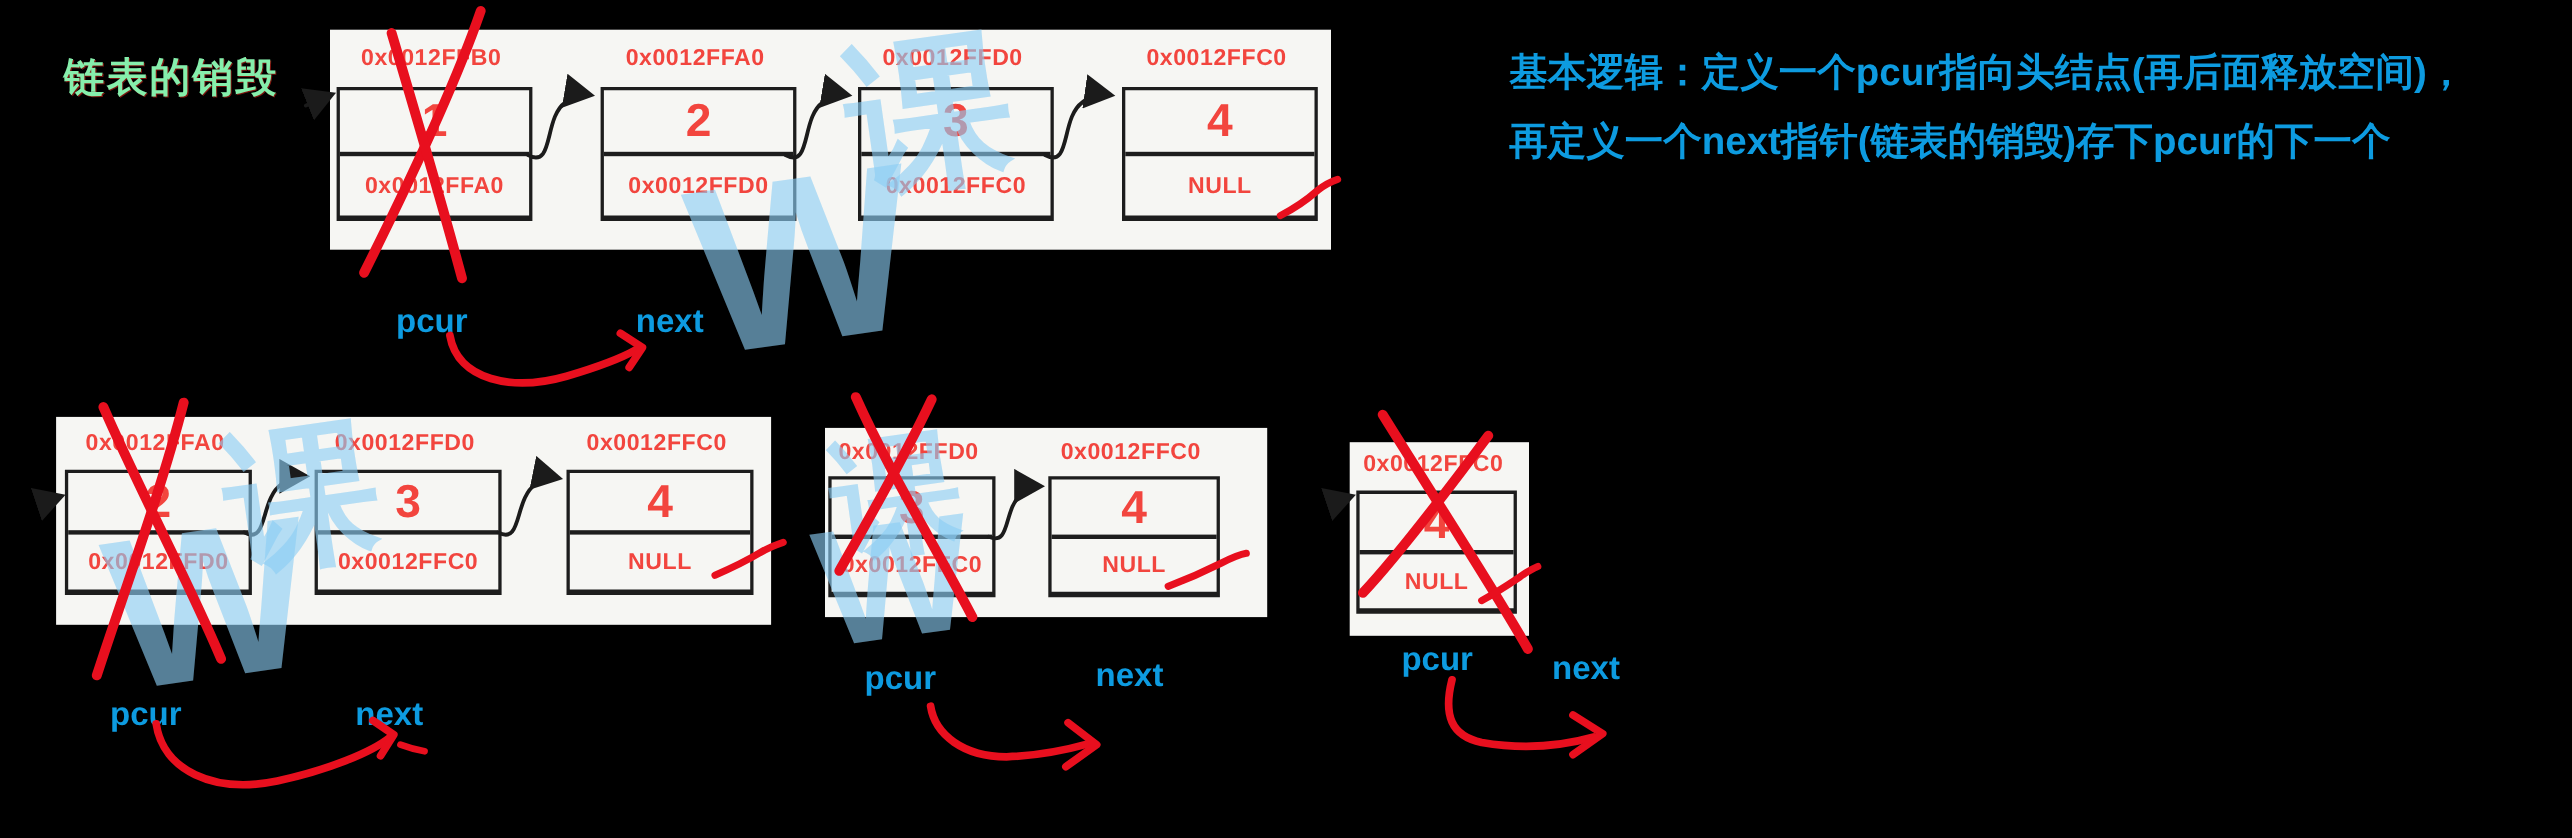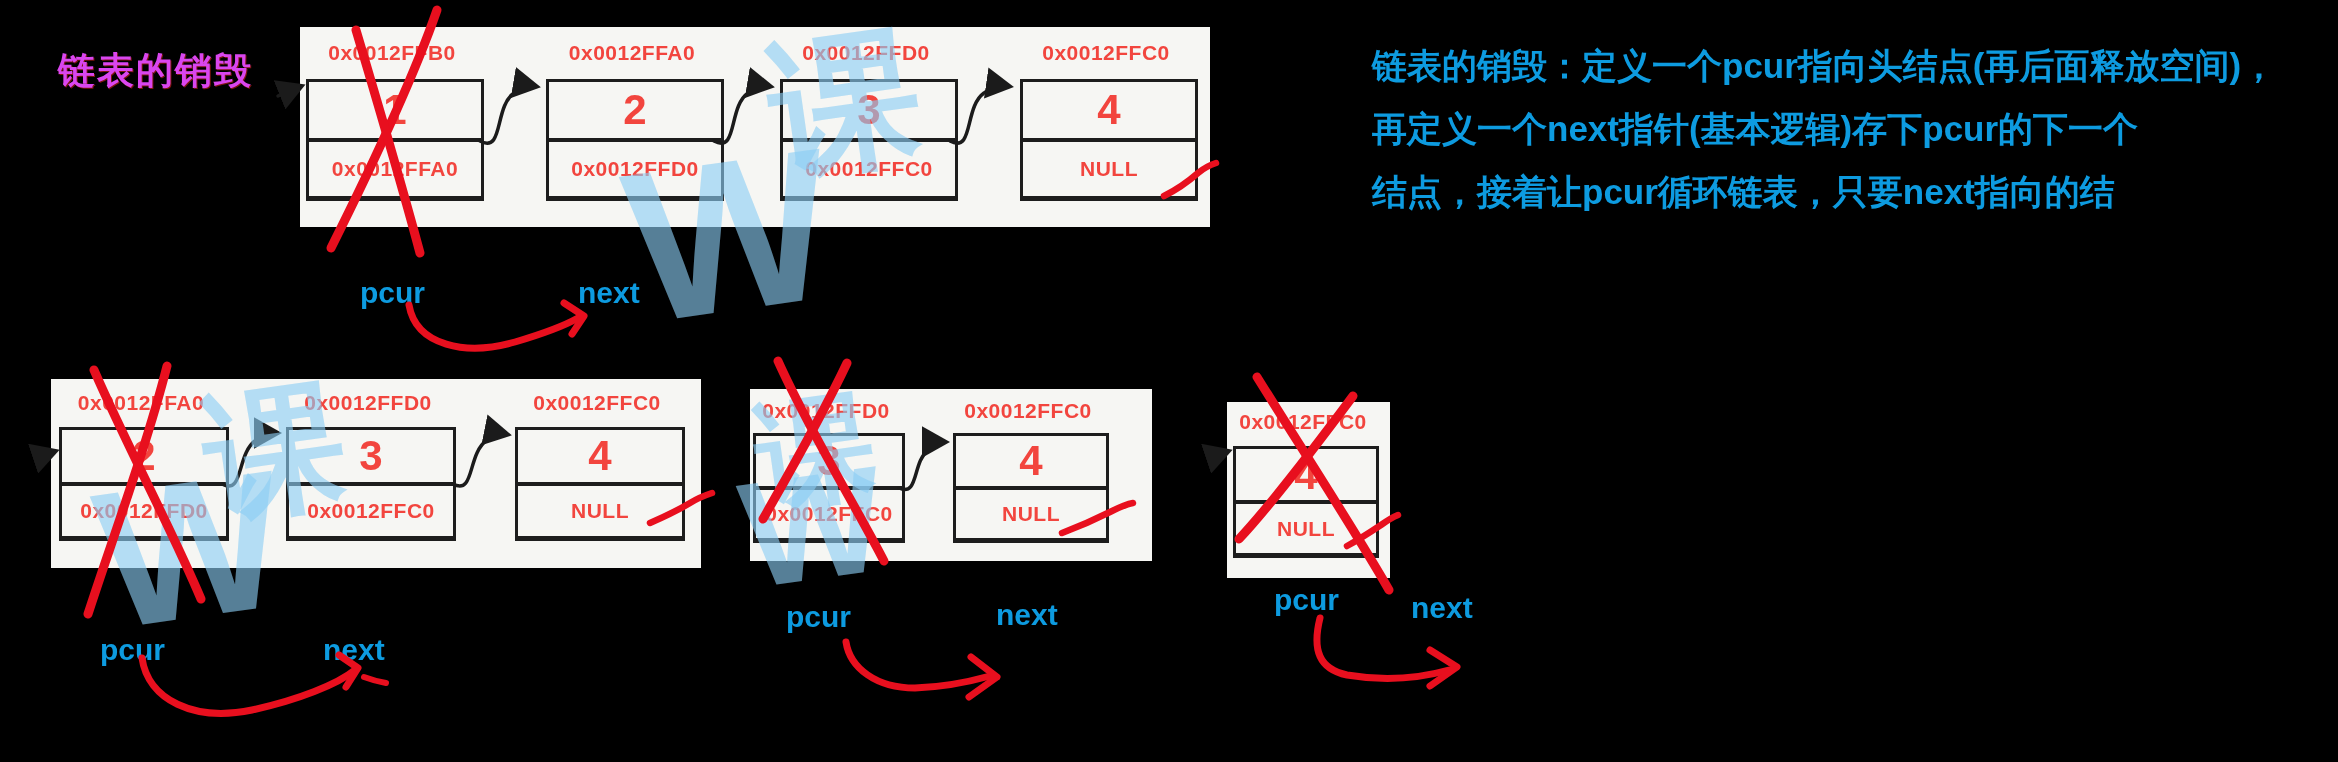--- a/index.html
+++ b/index.html
@@ -7,40 +7,39 @@
          font-family:"Liberation Sans","DejaVu Sans",sans-serif;}
   .panel{position:absolute;background:#f6f6f3;z-index:1;}
   .node{position:absolute;border:3px solid #1d1d1d;border-bottom-width:5px;z-index:2;}
   .cell{display:flex;align-items:center;justify-content:center;}
   .cell.top{border-bottom:4px solid #1d1d1d;}
   .val{color:#f2453e;font-size:42px;font-weight:bold;}
   .ptrv{color:#f2453e;font-size:21px;font-weight:bold;letter-spacing:0.5px;}
   .addr{position:absolute;transform:translateX(-50%);color:#f2453e;font-size:21px;
         font-weight:bold;white-space:nowrap;z-index:2;letter-spacing:0.5px;}
   .plabel{position:absolute;color:#0d9be0;font-size:30px;font-weight:bold;z-index:5;}
-  #title{position:absolute;left:58px;top:46px;color:#d946ef;font-size:37px;font-weight:bold;
+  #title{position:absolute;left:58px;top:46px;color:#86efac;font-size:37px;font-weight:bold;
          letter-spacing:2px;z-index:5;text-shadow:1px 1px 0 rgba(229,39,28,.55);text-align:center;}
   #note{position:absolute;left:1372px;top:34px;width:950px;color:#0d9be0;font-size:35px;
         font-weight:bold;line-height:63px;z-index:5;white-space:nowrap;}
   .svglayer{position:absolute;left:0;top:0;z-index:3;pointer-events:none;}
   .svglayer.red{z-index:6;}
   .wm{position:absolute;color:rgba(139,205,243,0.62);font-weight:bold;z-index:4;
       pointer-events:none;transform:rotate(-8deg);line-height:1;}
 </style>
 </head>
 <body>
 
 <div id="stage">
 
   <div id="title">链表的销毁</div>
 
   <div id="note">
-    <div>链表的销毁：定义一个pcur指向头结点(再后面释放空间)，</div>
-    <div>再定义一个next指针(基本逻辑)存下pcur的下一个</div>
-    <div>结点，接着让pcur循环链表，只要next指向的结</div>
+    <div>基本逻辑：定义一个pcur指向头结点(再后面释放空间)，</div>
+    <div>再定义一个next指针(链表的销毁)存下pcur的下一个</div>
   </div>
 
   <div class="panel" style="left:300px;top:27px;width:910px;height:200px;">
     <div class="addr" style="left:92px;top:14px;">0x0012FFB0</div>
     <div class="addr" style="left:332px;top:14px;">0x0012FFA0</div>
     <div class="addr" style="left:566px;top:14px;">0x0012FFD0</div>
     <div class="addr" style="left:806px;top:14px;">0x0012FFC0</div>
 
     <div class="node" style="left:6px;top:52px;width:172px;">
       <div class="cell top" style="height:56px;">

